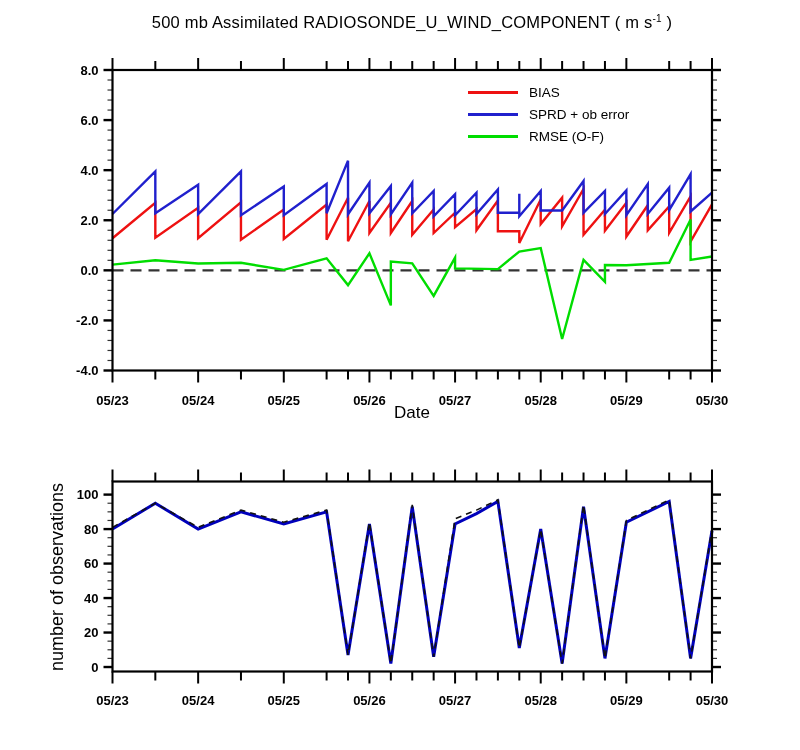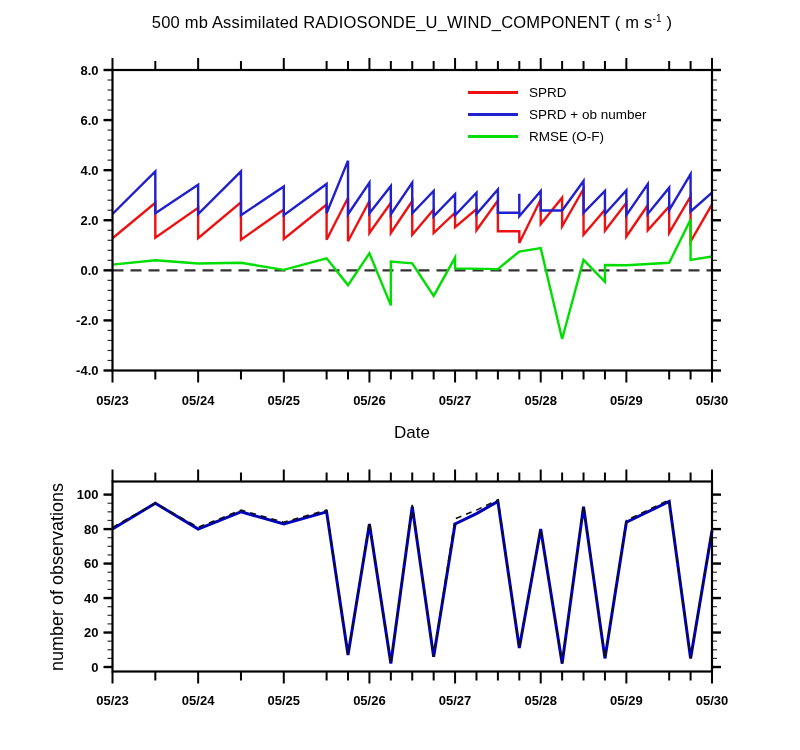--- a/index.html
+++ b/index.html
@@ -10,21 +10,20 @@
     overflow:hidden;
   }
   .chart-title {
     position:absolute; top:13px; left:0; width:824px; text-align:center;
     font-size:16.5px; letter-spacing:0.2px; color:#000;
   }
   .chart-title sup { font-size:10px; vertical-align:6px; }
   .date-title {
     position:absolute; top:403px; left:312px; width:200px; text-align:center;
     font-size:17px;
-    margin-top:20px;
   }
   .obs-title {
     position:absolute; left:57px; top:577px;
     transform:translate(-50%,-50%) rotate(-90deg);
     white-space:nowrap; font-size:18px;
   }
   .legend { position:absolute; left:468px; top:81px; }
   .legend-row { display:flex; align-items:center; height:22px; }
   .legend-swatch { width:50px; height:0; border-top-style:solid; border-top-width:3px; margin-right:11px; }
   .legend-label { font-size:13.5px; white-space:nowrap; }
@@ -273,25 +272,25 @@
         <text x="712" y="704.5" text-anchor="middle" font-size="13" font-weight="bold" fill="#000">05/30</text>
         <polyline points="112.50,529.09 155.32,503.22 198.14,529.09 240.96,511.84 283.79,523.91 326.61,511.84 348.02,654.95 369.43,523.91 390.84,663.57 412.25,506.67 433.66,656.67 455.07,523.91 476.48,513.57 497.89,501.50 519.30,648.05 540.71,529.09 562.13,663.57 583.54,506.67 604.95,658.40 626.36,522.19 669.18,501.50 690.59,658.40 712.00,530.81" fill="none" stroke="#0000bb" stroke-width="3" stroke-linejoin="miter" stroke-miterlimit="4"></polyline>
         <polyline points="112.50,527.36 155.32,503.22 198.14,527.36 240.96,510.12 283.79,522.19 326.61,510.12 348.02,654.95 369.43,522.19 390.84,663.57 412.25,504.95 433.66,656.67 455.07,518.74 476.48,510.12 497.89,499.78 519.30,648.05 540.71,529.09 562.13,663.57 583.54,504.95 604.95,658.40 626.36,520.47 669.18,499.78 690.59,658.40 712.00,529.09" fill="none" stroke="#111111" stroke-width="1.6" stroke-linejoin="miter" stroke-miterlimit="4" stroke-dasharray="6 5"></polyline>
         <rect x="112.5" y="481.5" width="599.5" height="190" fill="none" stroke="#000" stroke-width="2.2"></rect>
       </g>
     </svg>
 
   <div class="legend" id="legend">
       <div class="legend-row">
         <span class="legend-swatch" style="border-top-color: rgb(238, 17, 17);"></span>
-        <span class="legend-label">SPRD</span>
+        <span class="legend-label">BIAS</span>
       </div>
       <div class="legend-row">
         <span class="legend-swatch" style="border-top-color: rgb(32, 32, 205);"></span>
-        <span class="legend-label">SPRD + ob number</span>
+        <span class="legend-label">SPRD + ob error</span>
       </div>
       <div class="legend-row">
         <span class="legend-swatch" style="border-top-color: rgb(0, 221, 0);"></span>
         <span class="legend-label">RMSE (O-F)</span>
       </div>
     </div>
 
   <div class="date-title">Date</div>
 
   <div class="obs-title">number of observations</div>

